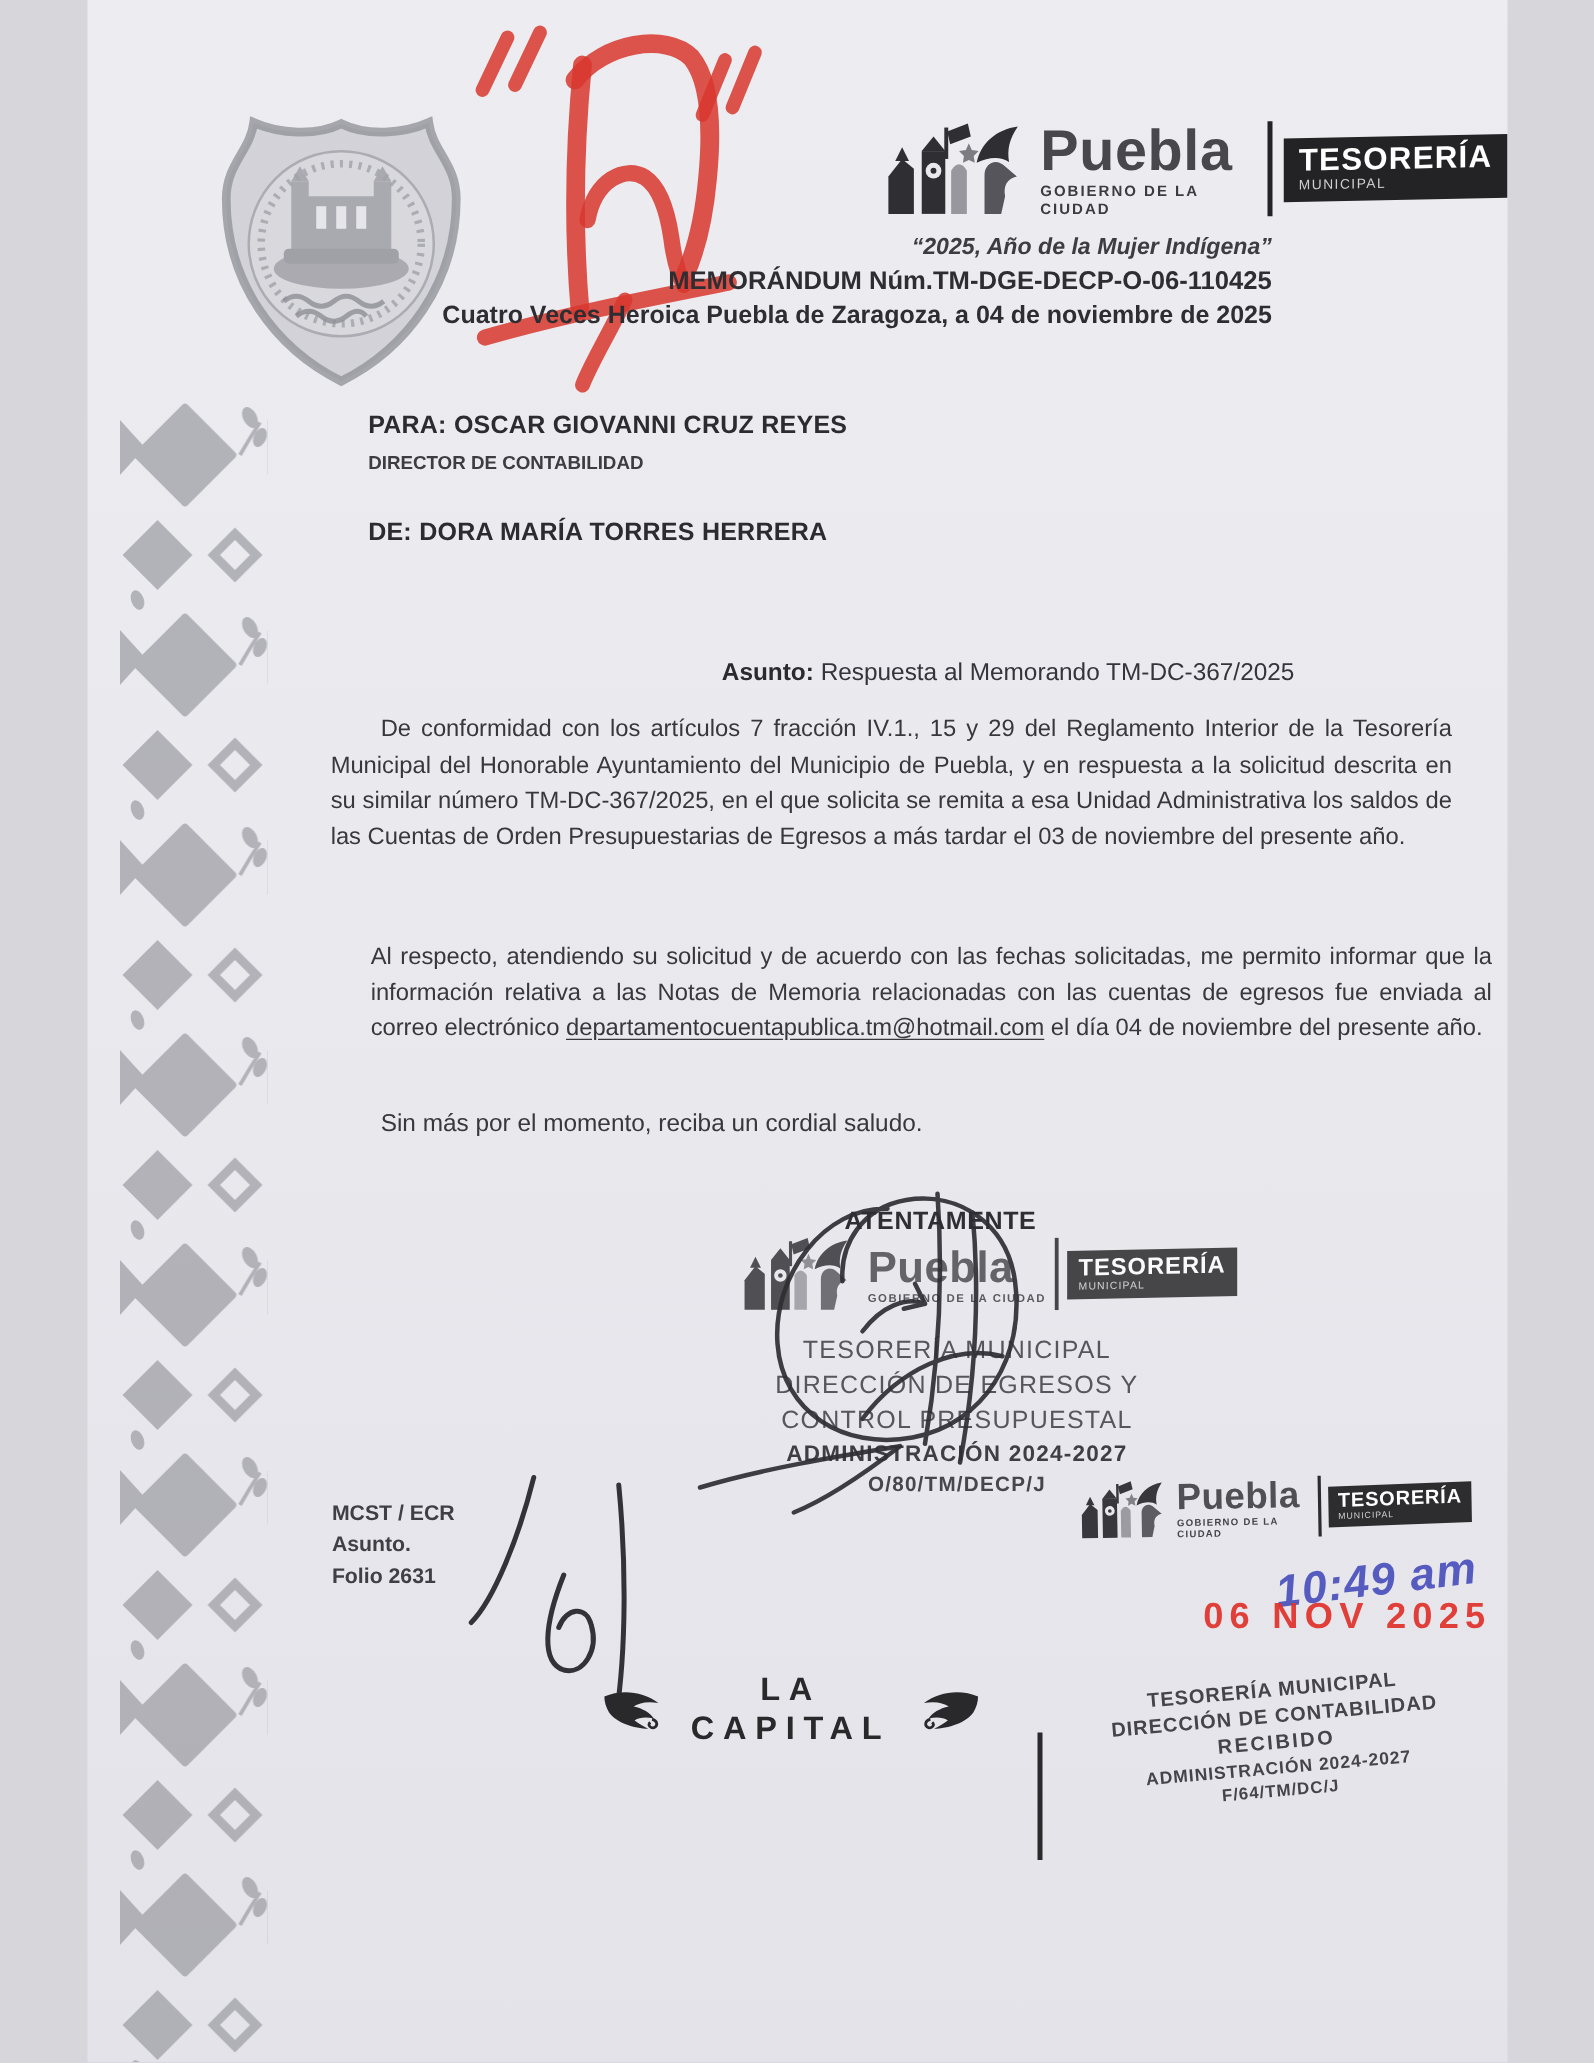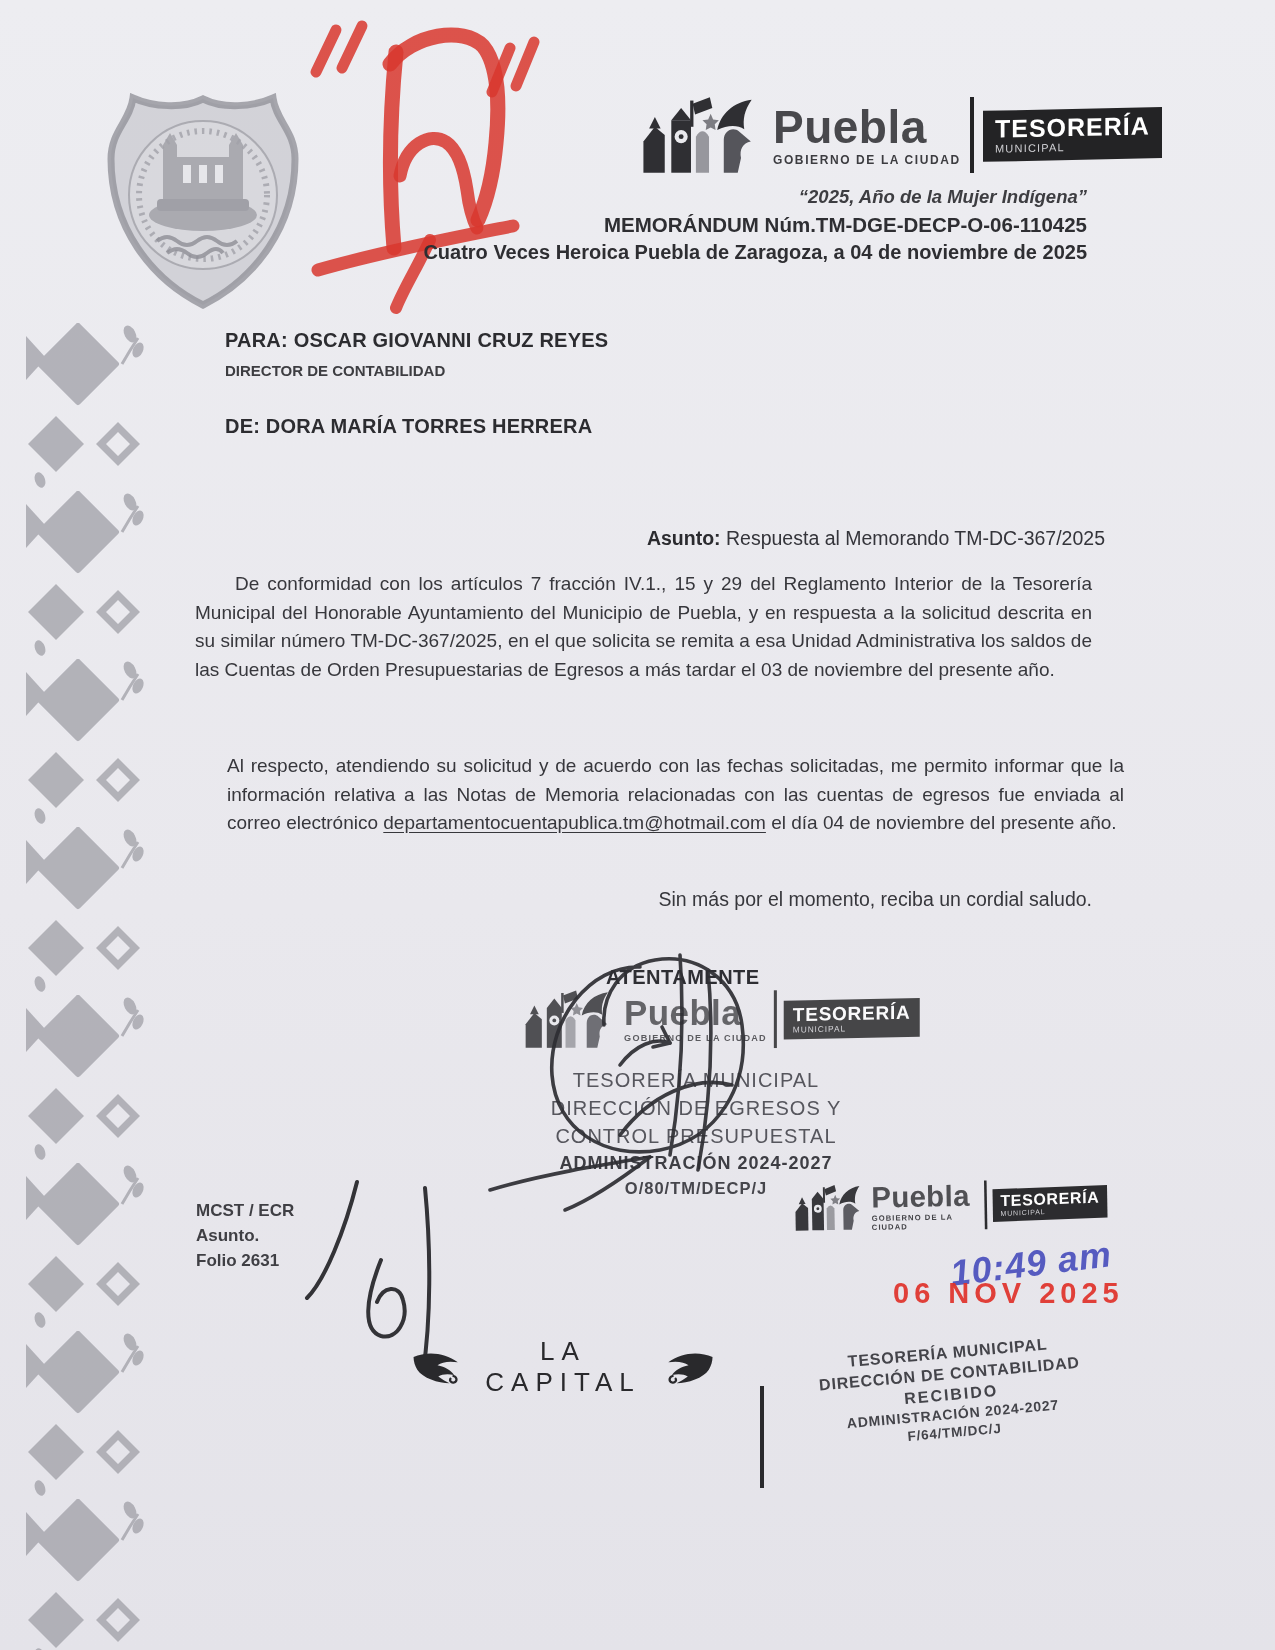--- a/index.html
+++ b/index.html
@@ -1,19 +1,19 @@
 <!DOCTYPE html>
 <html lang="es"><head>
 <meta charset="utf-8">
 <title>Memorándum</title>
 <style>
   html,body{margin:0;padding:0;background:#d7d7db;}
   .page{
     position:relative;
-    width:1275px;height:1650px;
+    width:1136px;height:1650px;
     margin:0 auto;
     background:linear-gradient(180deg,#ededf1 0%,#e9e8ed 55%,#e4e3e9 100%);
     font-family:"Liberation Sans",sans-serif;
     color:#3a3a3e;
     overflow:hidden;
   }
   .abs{position:absolute;}
 
   
   .plogo{display:flex;align-items:center;gap:9px;}
@@ -38,21 +38,21 @@
   .r-title{font-weight:bold;font-size:15px;color:#3d3d41;margin-top:13px;}
   .r-gap{height:38px;}
 
   
   .subject{right:170px;top:527px;font-size:19.5px;color:#34343a;}
   .subject b{color:#2b2b2f;}
   .para{left:195px;width:897px;text-align:justify;font-size:19px;line-height:28.5px;color:#37373c;}
   .p1{top:570px;text-indent:40px;}
   .p2{top:752px;margin-left:32px;}
   .email{text-decoration:underline;text-underline-offset:3px;}
-  .closing{left:195px;top:888px;font-size:19.5px;color:#37373c;text-indent:40px;width:897px;text-align:right;}
+  .closing{left:195px;top:888px;font-size:19.5px;color:#37373c;text-indent:40px;width:897px;}
 
   
   .atentamente{left:606px;top:966px;font-size:20px;font-weight:bold;color:#2e2e33;letter-spacing:.5px;}
   .sig-stamp-text{left:540px;top:1066px;width:312px;text-align:center;color:#56565d;letter-spacing:1px;}
   .sst1{font-size:20px;line-height:28px;}
   .sst-admin{font-size:18px;line-height:26px;font-weight:bold;color:#3e3e44;}
   .sst-code{font-size:16.5px;line-height:24px;font-weight:bold;color:#46464c;}
 
   
   .refs{left:196px;top:1198px;font-size:17px;font-weight:bold;color:#3f3f44;line-height:25px;}
@@ -67,21 +67,21 @@
   .rt1{font-size:16px;line-height:21px;}
   .rt-recibido{font-size:16px;line-height:21px;letter-spacing:2px;}
   .rt-admin{font-size:14px;line-height:19px;}
   .rt-code{font-size:13.5px;line-height:18px;}
 
   
   .capital{left:412px;top:1336px;width:302px;text-align:center;color:#29292c;}
   .cap-row{display:flex;align-items:center;justify-content:center;gap:4px;}
   .cap-wing{width:52px;height:33px;color:#29292c;}
   .cap-wing.flip{transform:scaleX(-1);}
-  .cap-line1{font-size:26px;font-weight:normal;letter-spacing:7px;}
+  .cap-line1{font-size:26px;font-weight:bold;letter-spacing:7px;}
   .cap-line2{font-size:45px;font-weight:bold;letter-spacing:1px;margin-top:-2px;
     -webkit-text-stroke:1.2px #29292c;}
   .cap-divider{left:760px;top:1386px;width:4px;height:102px;background:#2a2a2d;}
 </style>
 </head>
 <body>
 
 <svg width="0" height="0" style="position:absolute" aria-hidden="true">
   <defs>
     <symbol id="sym-skyline" viewBox="0 0 150 100">

